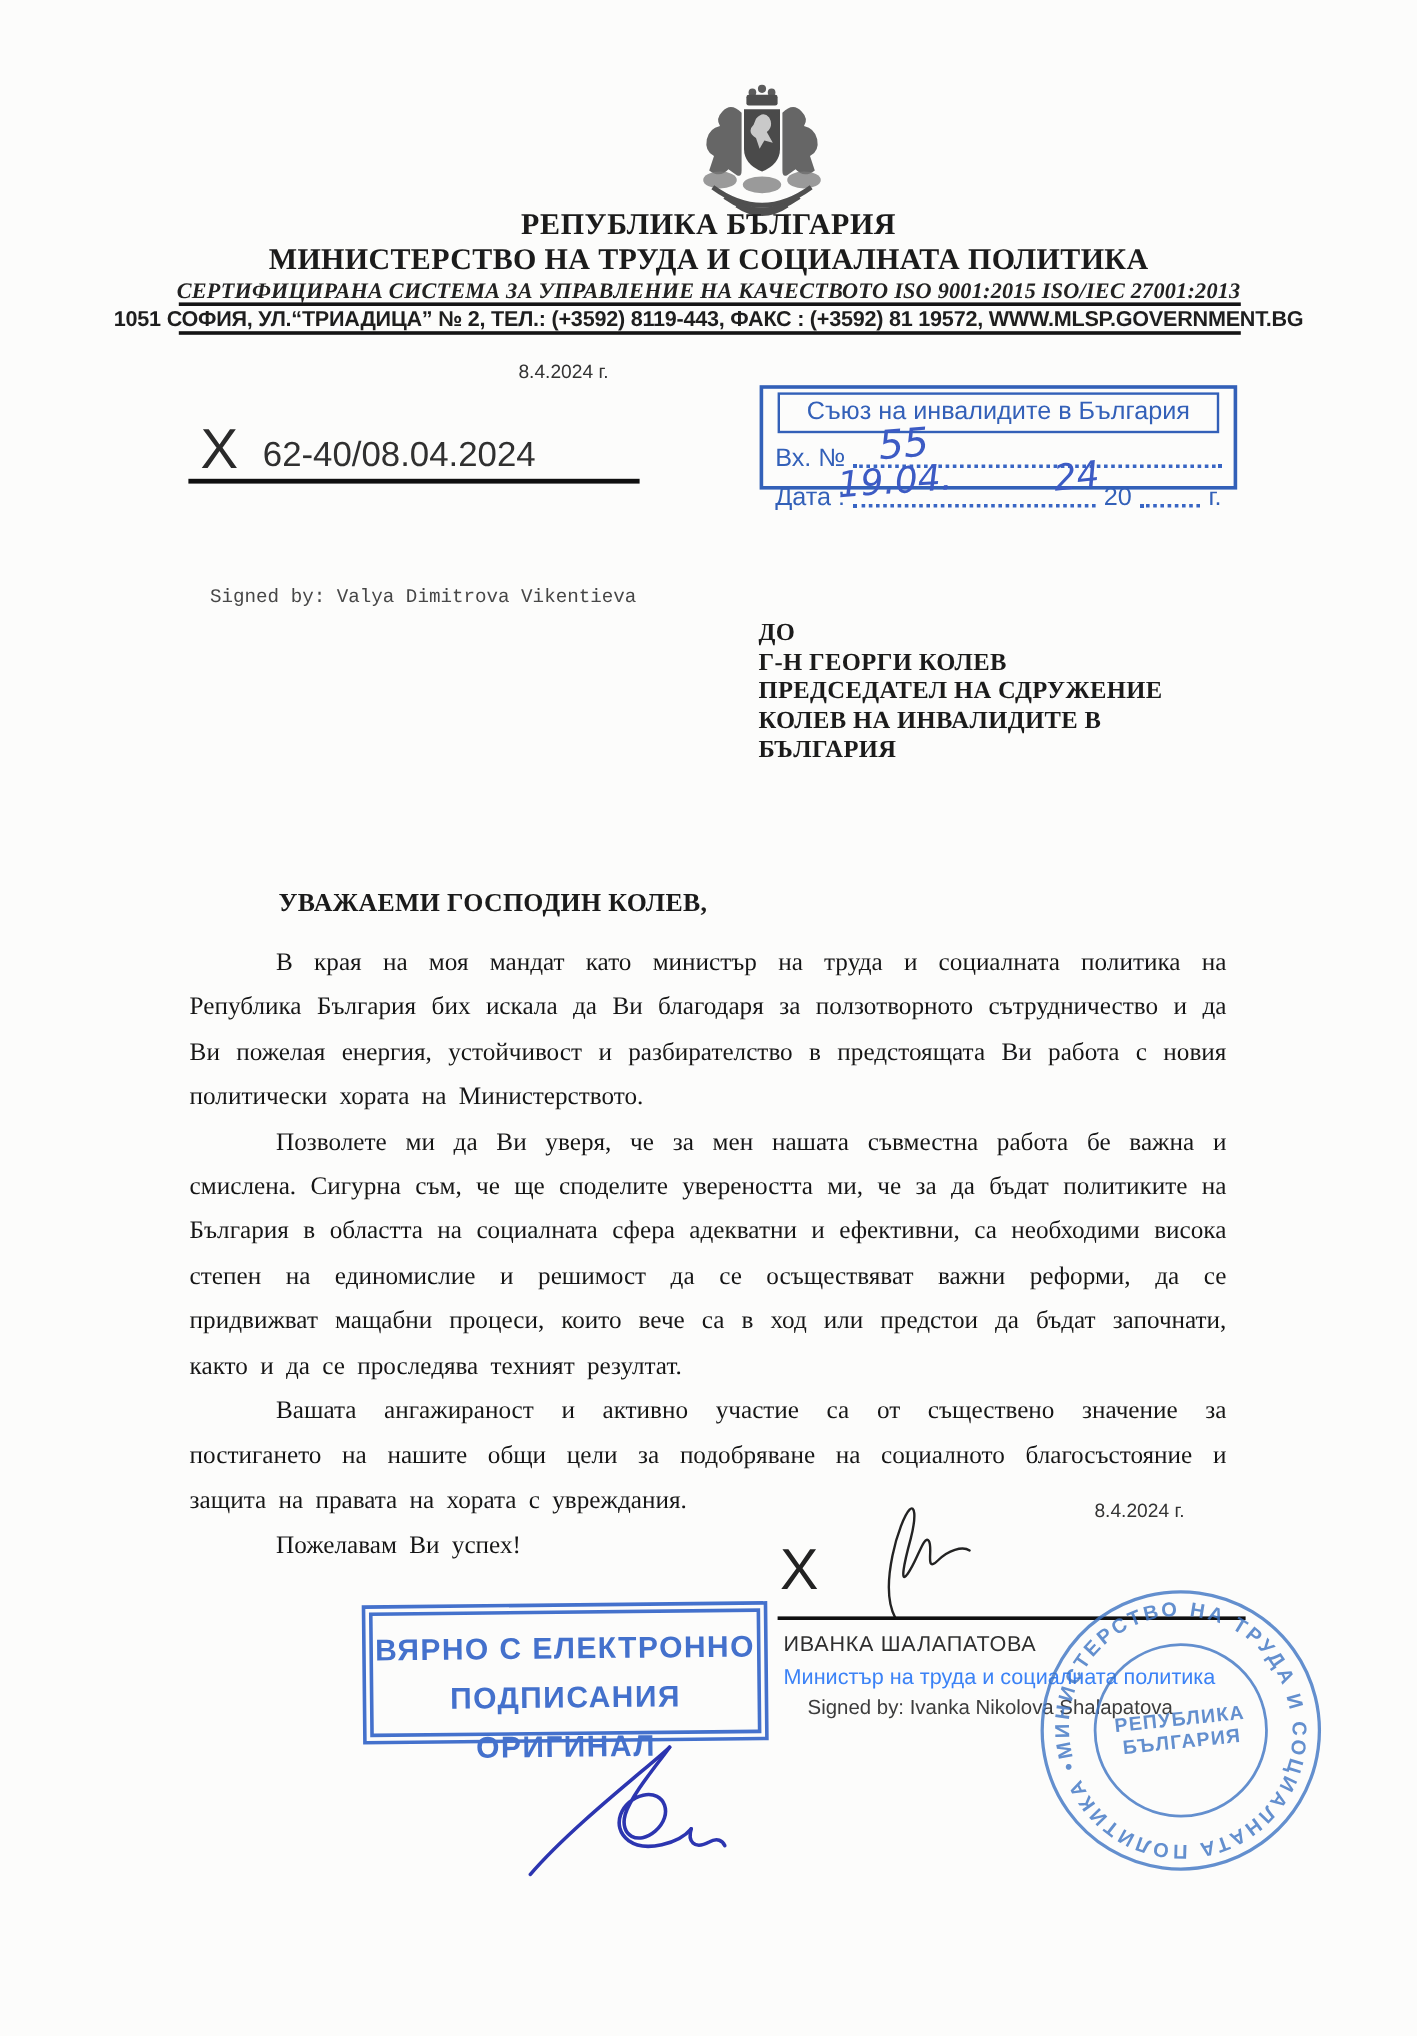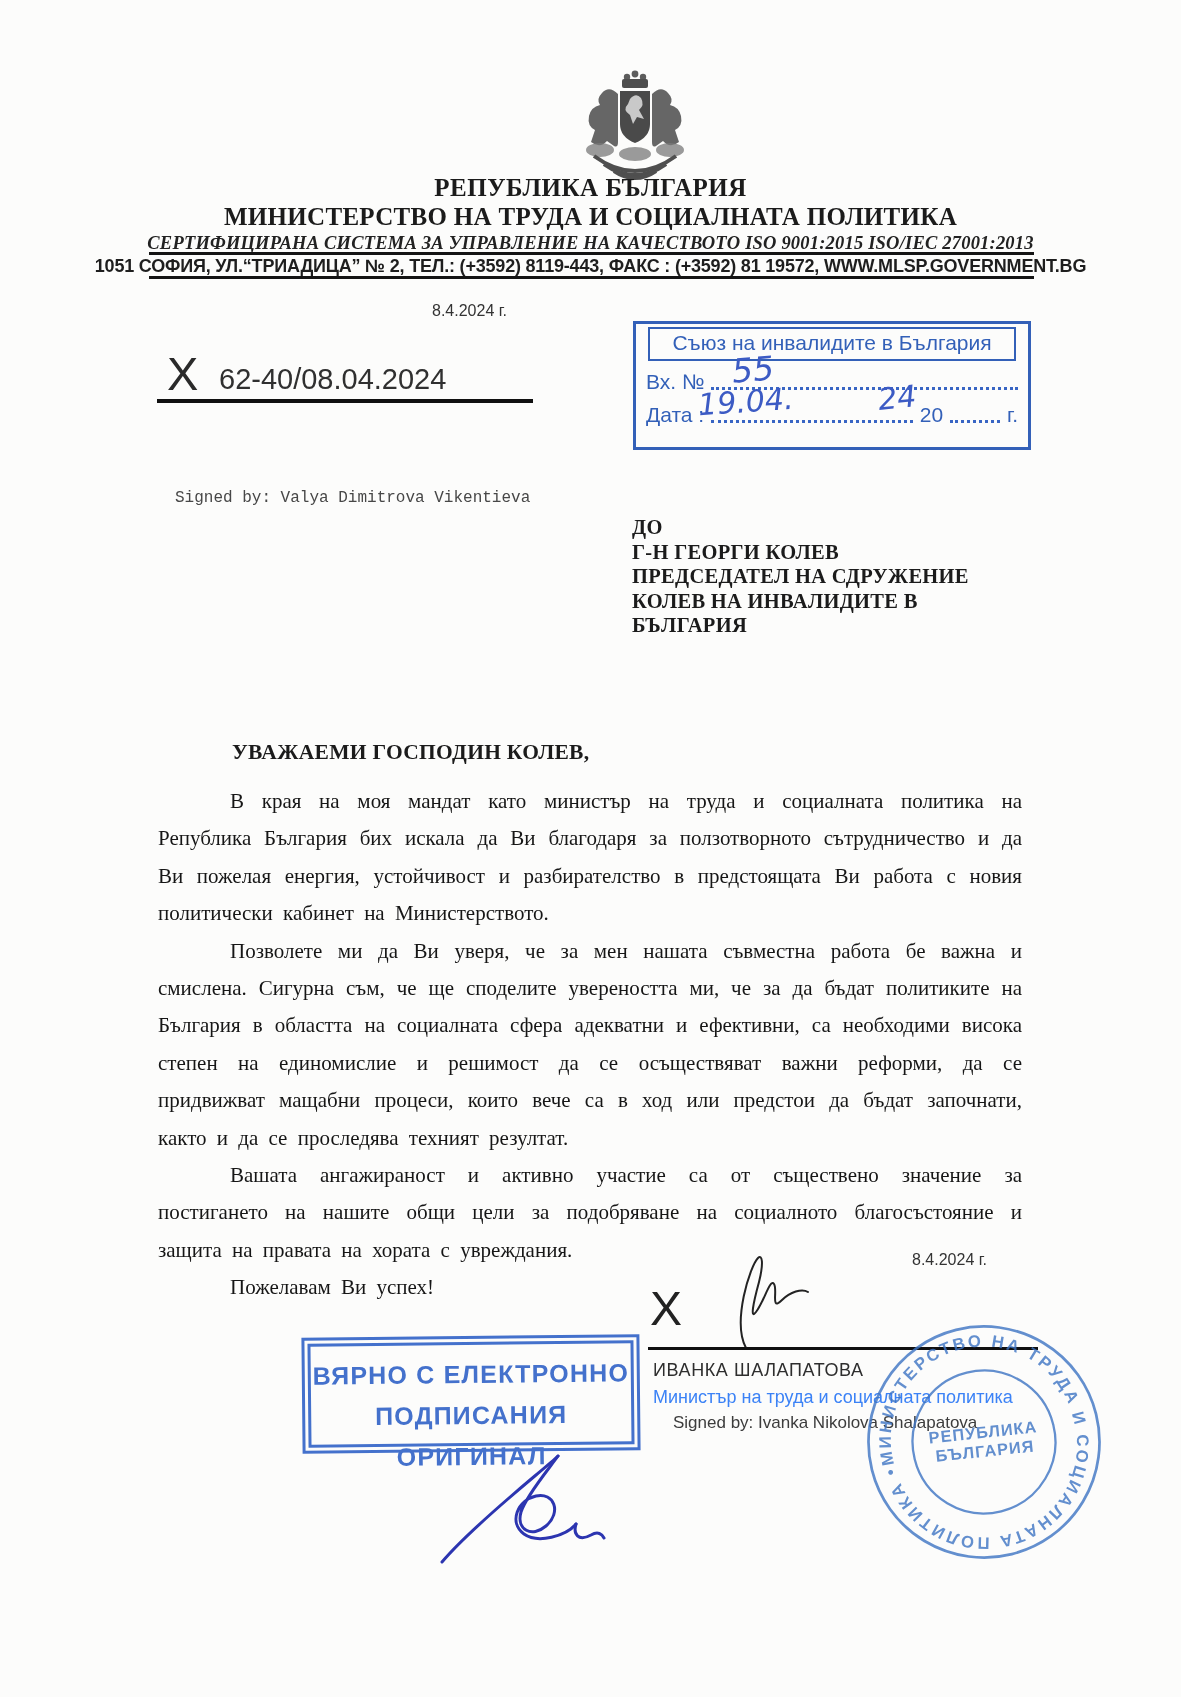--- a/index.html
+++ b/index.html
@@ -20,21 +20,21 @@
   .rule-2 { top:276px; height:3px; }
   .h-addr { top:256px; font-size:18px; font-family:"Liberation Sans","DejaVu Sans",sans-serif; font-weight:700; letter-spacing:-0.2px; color:#1e1e1e; }
   
   .date-top { position:absolute; left:432px; top:302px; font-size:16px; font-family:"Liberation Sans","DejaVu Sans",sans-serif; color:#333; }
   .ref-x { position:absolute; left:167px; top:346px; font-size:47px; font-family:"Liberation Sans","DejaVu Sans",sans-serif; color:#2a2a2a; }
   .ref-num { position:absolute; left:219px; top:363px; font-size:29px; font-family:"Liberation Sans","DejaVu Sans",sans-serif; color:#303030; }
   .ref-underline { position:absolute; left:157px; top:399px; width:376px; height:4px; background:#101010; }
   .signedby-top { position:absolute; left:175px; top:489px; font-size:16px; font-family:Liberation Mono, monospace; color:#474747; }
   
   .stamp-box {
-    position:absolute; left:633px; top:321px; width:398px; height:129px;
+    position:absolute; left:633px; top:321px; width:398px; height:87px;
     border:3px solid #2455b4; color:#2455b4; opacity:.93;
     font-family:"Liberation Sans","DejaVu Sans",sans-serif; padding:0 10px 12px 10px;
   }
   .stamp-title { border:2px solid #2455b4; margin:3px 2px 0 2px; padding:2px 4px 4px 4px; text-align:center; font-size:21px; }
   .stamp-row { display:flex; align-items:flex-end; gap:7px; font-size:21px; margin-top:9px; }
   .dots { flex:1; border-bottom:3px dotted #2a5ac0; margin-bottom:4px; }
   .dots.short { flex:0 0 50px; }
   .hand { position:absolute; font-family:"DejaVu Sans",sans-serif; font-style:italic; color:#2e4fc0; transform:rotate(-5deg); }
   .hand-entry { left:96px; top:26px; font-size:33px; }
   .hand-date { left:62px; top:60px; font-size:30px; transform:rotate(-4deg); }
@@ -129,21 +129,21 @@
   <div class="recipient">
     <div>ДО</div>
     <div>Г-Н ГЕОРГИ КОЛЕВ</div>
     <div>ПРЕДСЕДАТЕЛ НА СДРУЖЕНИЕ</div>
     <div>КОЛЕВ НА ИНВАЛИДИТЕ В</div>
     <div>БЪЛГАРИЯ</div>
   </div>
 
   <div class="letter">
     <div class="salutation">УВАЖАЕМИ ГОСПОДИН КОЛЕВ,</div>
-    <p>В края на моя мандат като министър на труда и социалната политика на Република България бих искала да Ви благодаря за ползотворното сътрудничество и да Ви пожелая енергия, устойчивост и разбирателство в предстоящата Ви работа с новия политически кабинет на Министерството.</p>
+    <p>В края на моя мандат като министър на труда и социалната политика на Република България бих искала да Ви благодаря за ползотворното сътрудничество и да Ви пожелая енергия, устойчивост и разбирателство в предстоящата Ви работа с новия политически хората на Министерството.</p>
     <p>Позволете ми да Ви уверя, че за мен нашата съвместна работа бе важна и смислена. Сигурна съм, че ще споделите увереността ми, че за да бъдат политиките на България в областта на социалната сфера адекватни и ефективни, са необходими висока степен на единомислие и решимост да се осъществяват важни реформи, да се придвижват мащабни процеси, които вече са в ход или предстои да бъдат започнати, както и да се проследява техният резултат.</p>
     <p>Вашата ангажираност и активно участие са от съществено значение за постигането на нашите общи цели за подобряване на социалното благосъстояние и защита на правата на хората с увреждания.</p>
     <p>Пожелавам Ви успех!</p>
   </div>
 
   <div class="date-bottom">8.4.2024 г.</div>
   <div class="sig-x">X</div>
   <svg class="sig-scribble" width="115" height="100" viewBox="0 0 115 100">
     <path d="M48,98 C34,72 52,16 60,8 C64,4 66,12 61,32 C55,54 52,70 58,62 C66,52 72,28 76,34 C80,40 72,62 84,50 C92,42 104,38 110,42" fill="none" stroke="#232323" stroke-width="2" stroke-linecap="round"></path>
   </svg>

